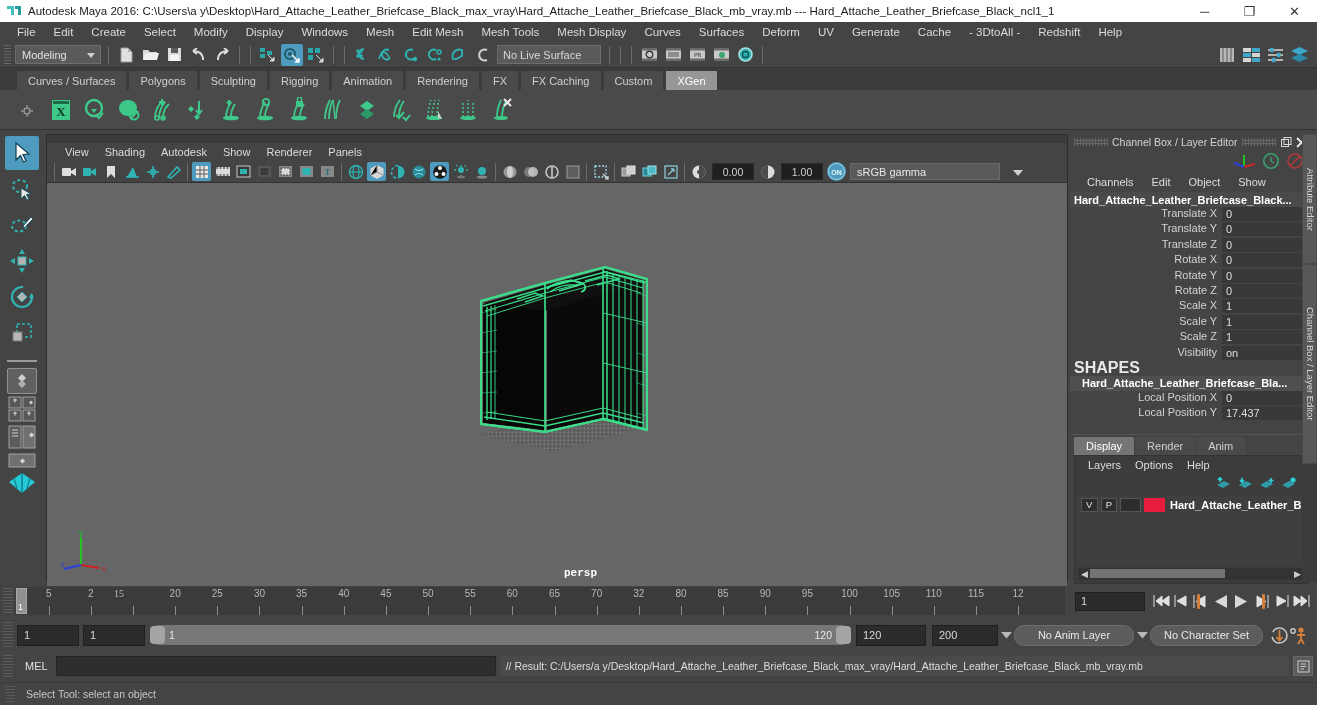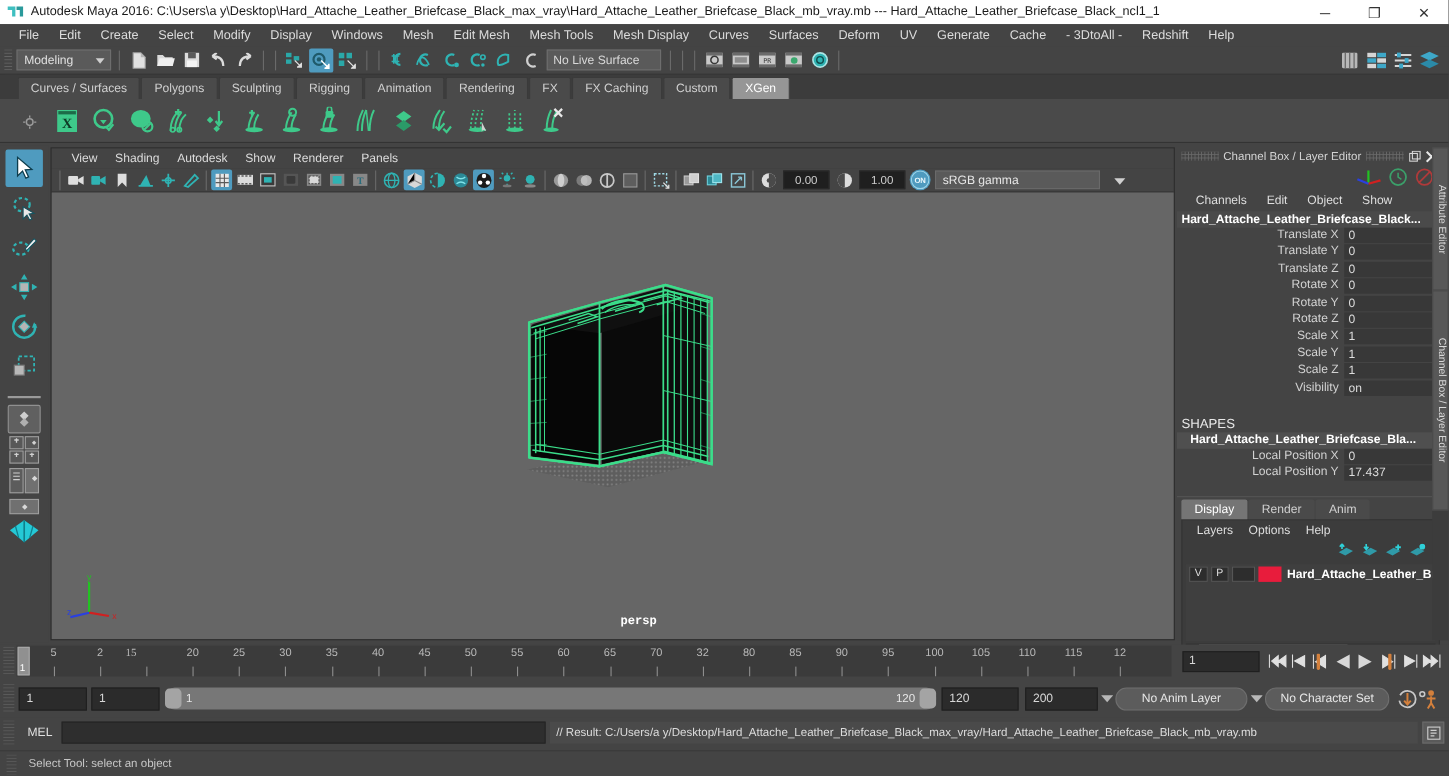--- a/index.html
+++ b/index.html
@@ -126,20 +126,21 @@
   }
 
   
   .viewport-wrap {
     position: absolute; top: 134px; left: 46px; width: 1022px; height: 448px;
     background: #3a3a3a; border: 1px solid #2d2d2d;
   }
   .vp-menubar {
     height: 18px; background: #444444; display: flex; align-items: center;
     padding-left: 10px;
+    margin-top: 8px;
   }
   .vp-menubar .mi { padding: 0 8px; font-size: 11px; color: #dcdcdc; }
   .vp-toolbar {
     height: 22px; background: #444444; display: flex; align-items: center;
     padding-left: 4px; border-bottom: 1px solid #333;
   }
   .vp-btn {
     width: 19px; height: 19px; margin: 0 1px; flex: 0 0 auto;
     display: flex; align-items: center; justify-content: center; border-radius: 2px;
   }
@@ -200,22 +201,22 @@
   .cb-row { height: 15.4px; display: flex; align-items: flex-start; font-size: 11px; }
   .cb-label {
     width: 152px; text-align: right; padding-right: 5px; color: #d2d2d2;
     white-space: nowrap; overflow: hidden;
   }
   .cb-val {
     flex: 1; background: #383838; height: 14px; display: flex; align-items: center;
     padding-left: 4px; color: #dddddd; margin-right: 14px;
   }
   .cb-sectionhdr {
-    height: 15px; font-size: 12px; font-weight: normal; color: #e8e8e8;
-    padding-left: 4px; display: flex; align-items: center; margin-top: 17px;
+    height: 15px; font-size: 16px; font-weight: bold; color: #e8e8e8;
+    padding-left: 4px; display: flex; align-items: center;
   }
   .cb-shapename {
     height: 15px; font-size: 11px; font-weight: bold; color: #ffffff;
     padding-left: 12px; display: flex; align-items: center; background: #4f4f4f;
     margin-right: 14px;
   }
   .cb-scroll {
     position: absolute; right: 0; top: 0; width: 13px;
     background: #3a3a3a;
   }

